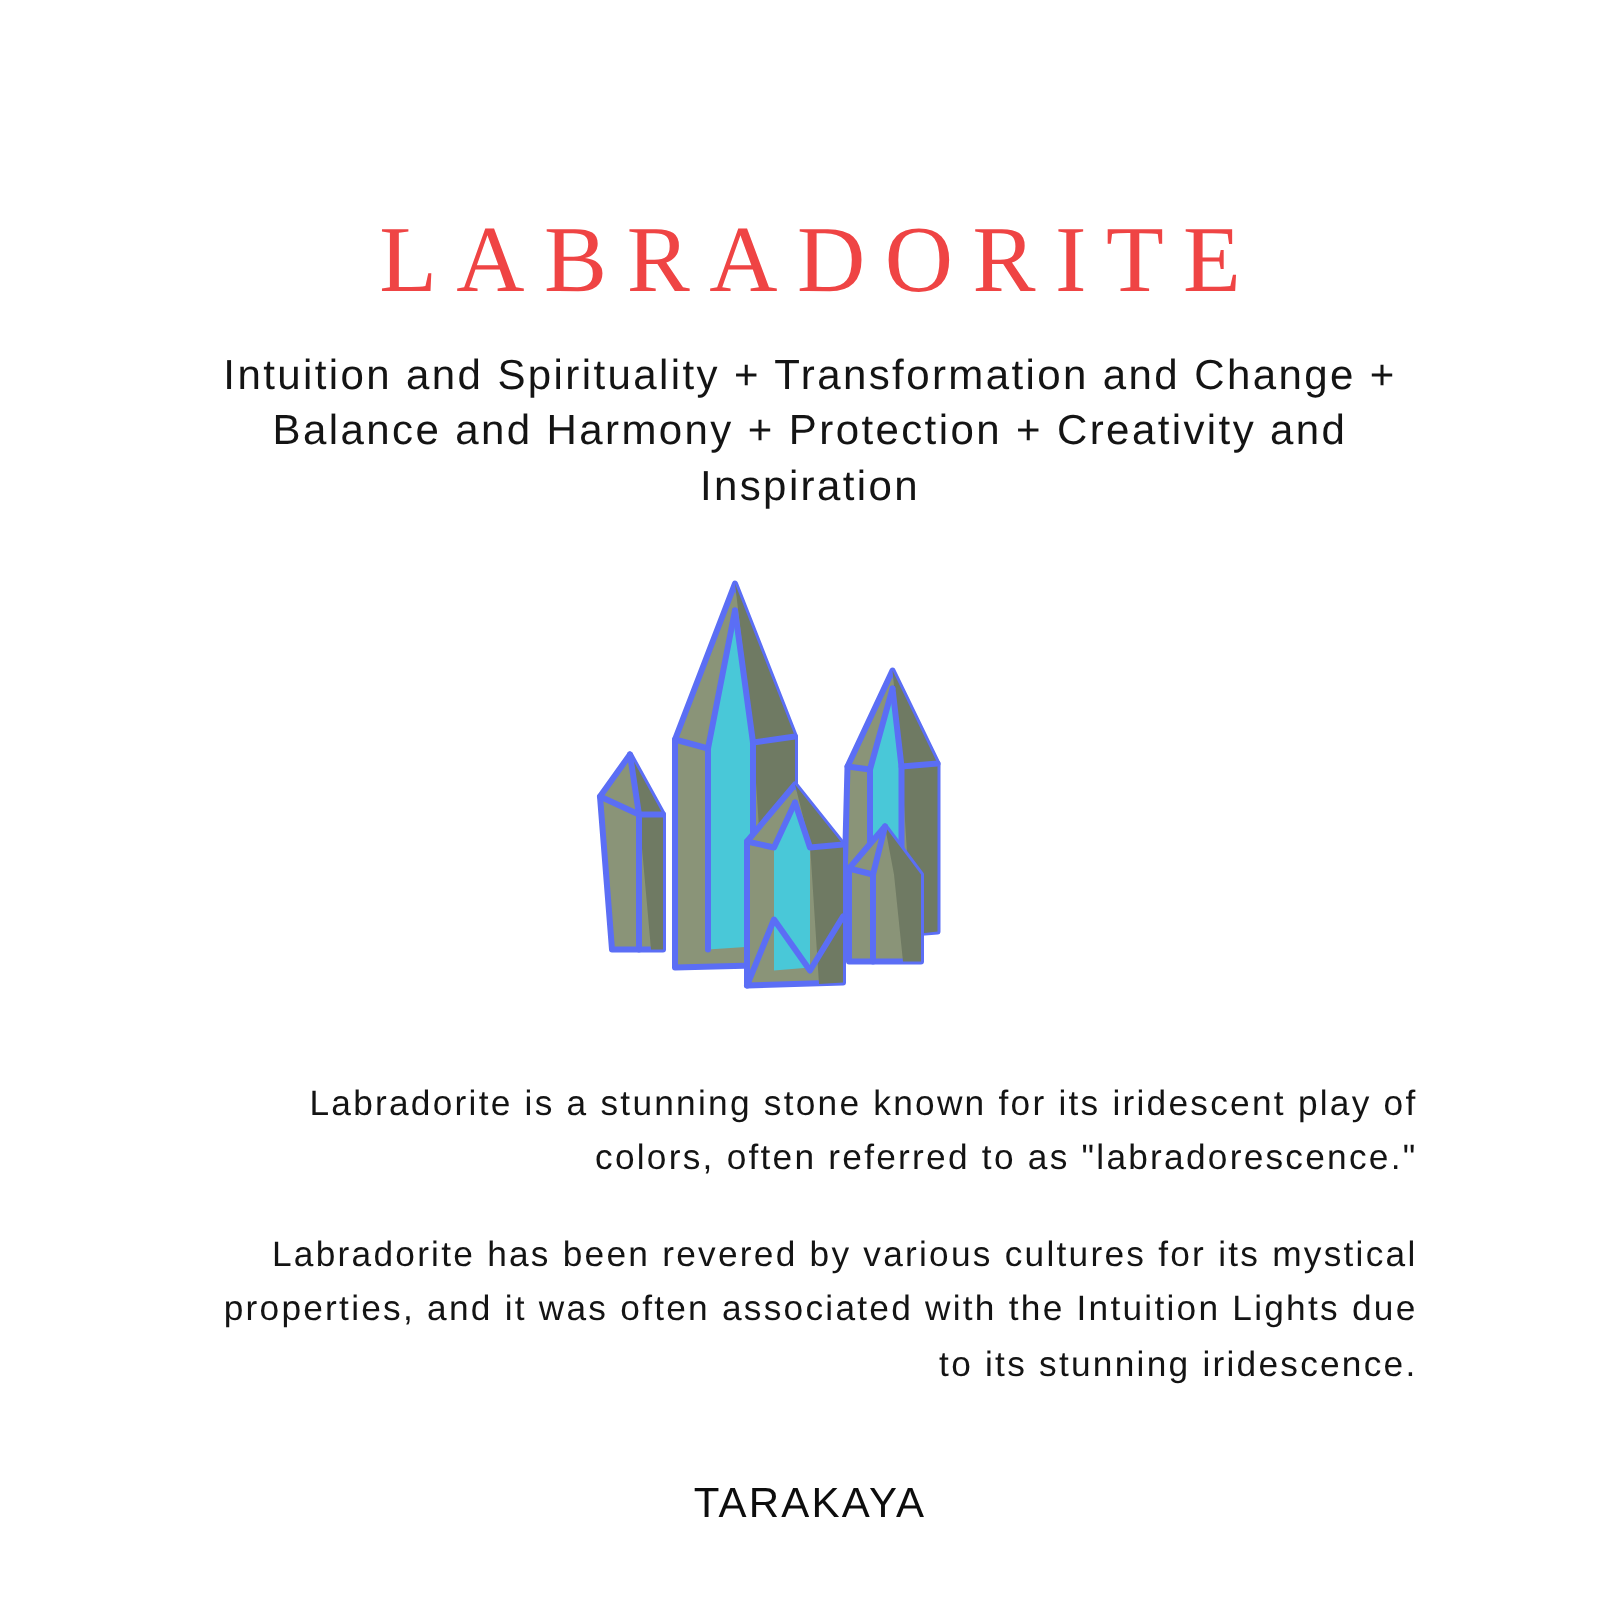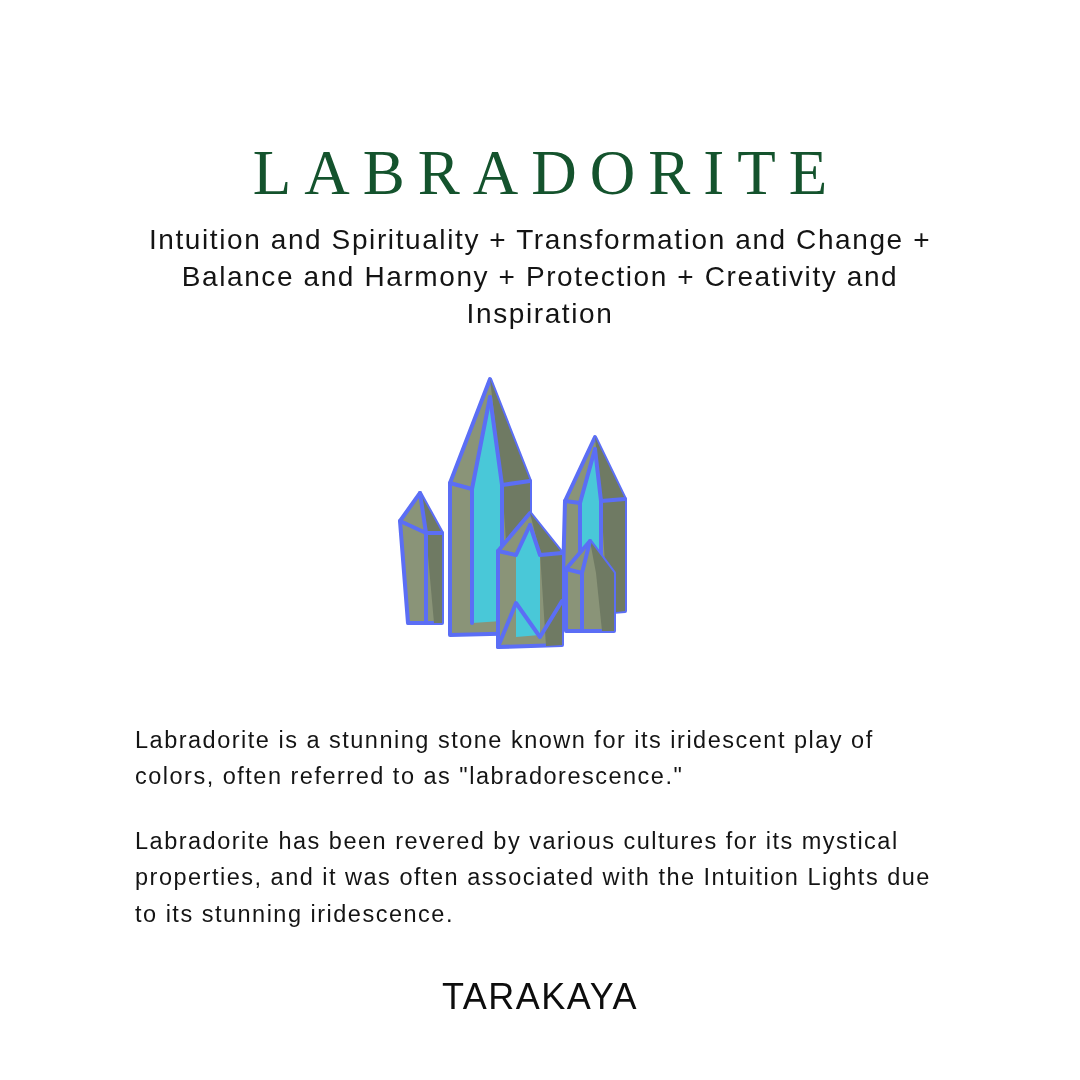--- a/index.html
+++ b/index.html
@@ -22,65 +22,65 @@
     display: flex;
     flex-direction: column;
     align-items: center;
   }
   .title {
     margin-top: 140px;
     font-family: "Liberation Serif", serif;
     font-size: 63px;
     font-weight: 400;
     letter-spacing: 13px;
-    color: #14532d;
+    color: #ef4444;
     text-align: center;
     line-height: 1.05;
     padding-left: 13px;
   }
   .subtitle {
-    margin-top: 16px;
+    margin-top: 26px;
     width: 790px;
     text-align: center;
     font-size: 28px;
     letter-spacing: 1.6px;
     line-height: 1.32;
     color: #141414;
     font-weight: 400;
   }
   .crystal-wrap {
     margin-top: 40px;
     width: 300px;
     height: 290px;
     display: flex;
     align-items: center;
     justify-content: center;
   }
   .body-text {
     width: 810px;
-    margin-top: 59px;
-    text-align: left;
+    margin-top: 44px;
+    text-align: right;
     font-size: 23.5px;
     letter-spacing: 1.5px;
     line-height: 1.55;
     color: #141414;
   }
   .body-text p {
     margin: 0 0 28px 0;
   }
   .body-text p:last-child {
     margin-bottom: 0;
   }
   .brand {
     position: absolute;
     bottom: 62px;
     left: 0;
     right: 0;
     text-align: center;
-    font-size: 36px;
+    font-size: 28px;
     letter-spacing: 1.5px;
     color: #0d0d0d;
     font-weight: 400;
   }
 </style>
 </head>
 <body>
 
 <div class="card">
 

